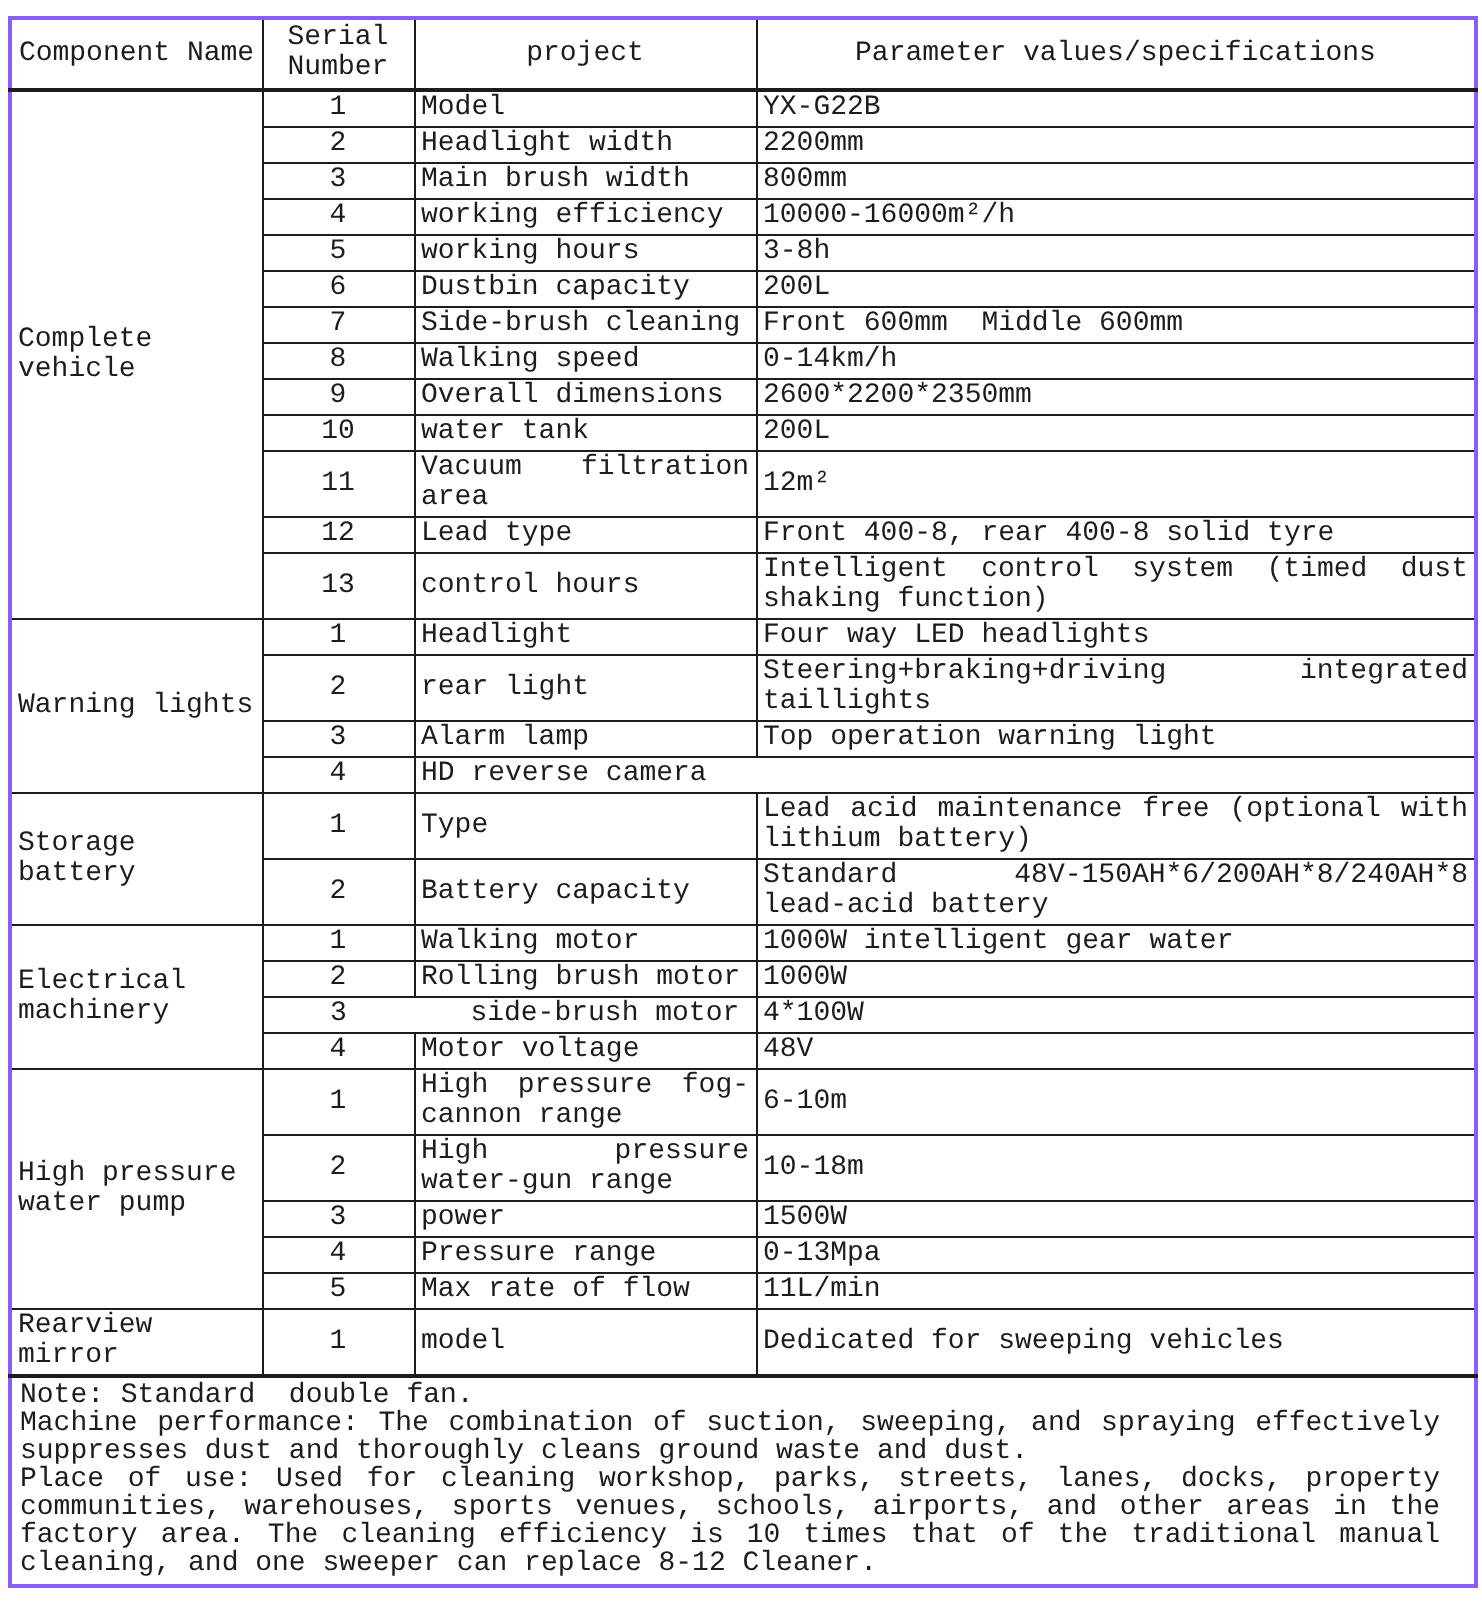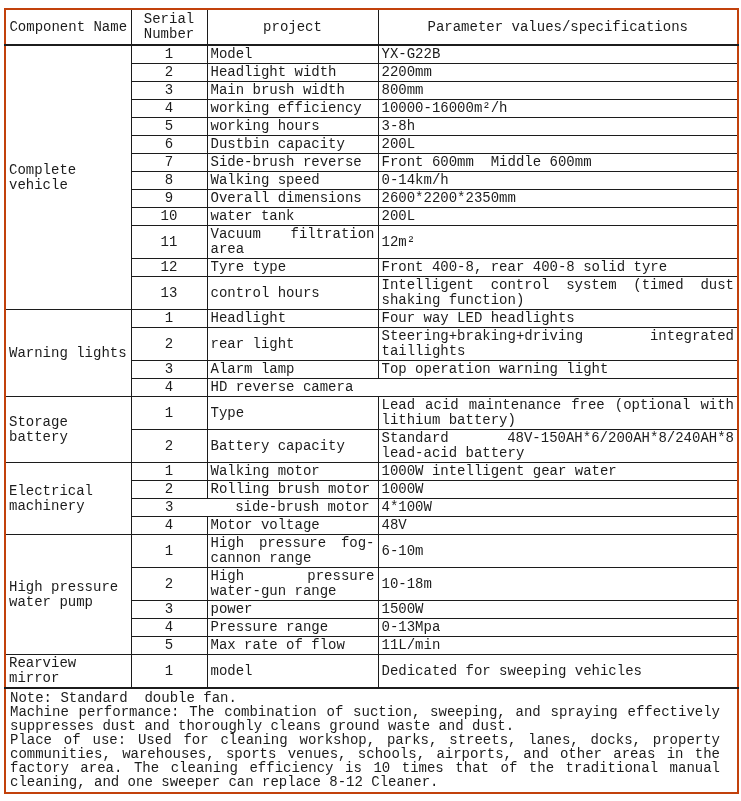--- a/index.html
+++ b/index.html
@@ -14,21 +14,21 @@
     font-family: "Liberation Mono", "DejaVu Sans Mono", monospace;
     color: #1c1c1c;
   }
   table.spec {
     position: absolute;
     left: 4px;
     top: 8px;
     width: 733px;
     border-collapse: collapse;
     table-layout: fixed;
-    border: 2px solid #c2410c;
+    border: 2px solid #8b5cf6;
   }
   th, td {
     border: 1px solid #1c1c1c;
     font-size: 14px;
     line-height: 15px;
     padding: 1px 3px;
     vertical-align: middle;
     overflow: hidden;
     word-wrap: break-word;
   }
@@ -108,21 +108,21 @@
         <td class="c-proj">working hours</td>
         <td class="c-val">3-8h</td>
       </tr>
       <tr>
         <td class="c-serial">6</td>
         <td class="c-proj">Dustbin capacity</td>
         <td class="c-val">200L</td>
       </tr>
       <tr>
         <td class="c-serial">7</td>
-        <td class="c-proj">Side-brush reverse</td>
+        <td class="c-proj">Side-brush cleaning</td>
         <td class="c-val">Front 600mm&nbsp; Middle 600mm</td>
       </tr>
       <tr>
         <td class="c-serial">8</td>
         <td class="c-proj">Walking speed</td>
         <td class="c-val">0-14km/h</td>
       </tr>
       <tr>
         <td class="c-serial">9</td>
         <td class="c-proj">Overall dimensions</td>
@@ -133,21 +133,21 @@
         <td class="c-proj">water tank</td>
         <td class="c-val">200L</td>
       </tr>
       <tr>
         <td class="c-serial">11</td>
         <td class="c-proj">Vacuum filtration area</td>
         <td class="c-val">12m²</td>
       </tr>
       <tr>
         <td class="c-serial">12</td>
-        <td class="c-proj">Tyre type</td>
+        <td class="c-proj">Lead type</td>
         <td class="c-val">Front 400-8, rear 400-8 solid tyre</td>
       </tr>
       <tr>
         <td class="c-serial">13</td>
         <td class="c-proj">control hours</td>
         <td class="c-val">Intelligent control system (timed dust shaking function)</td>
       </tr>
       <tr>
         <td class="c-comp" rowspan="4">Warning lights</td>
         <td class="c-serial">1</td>

